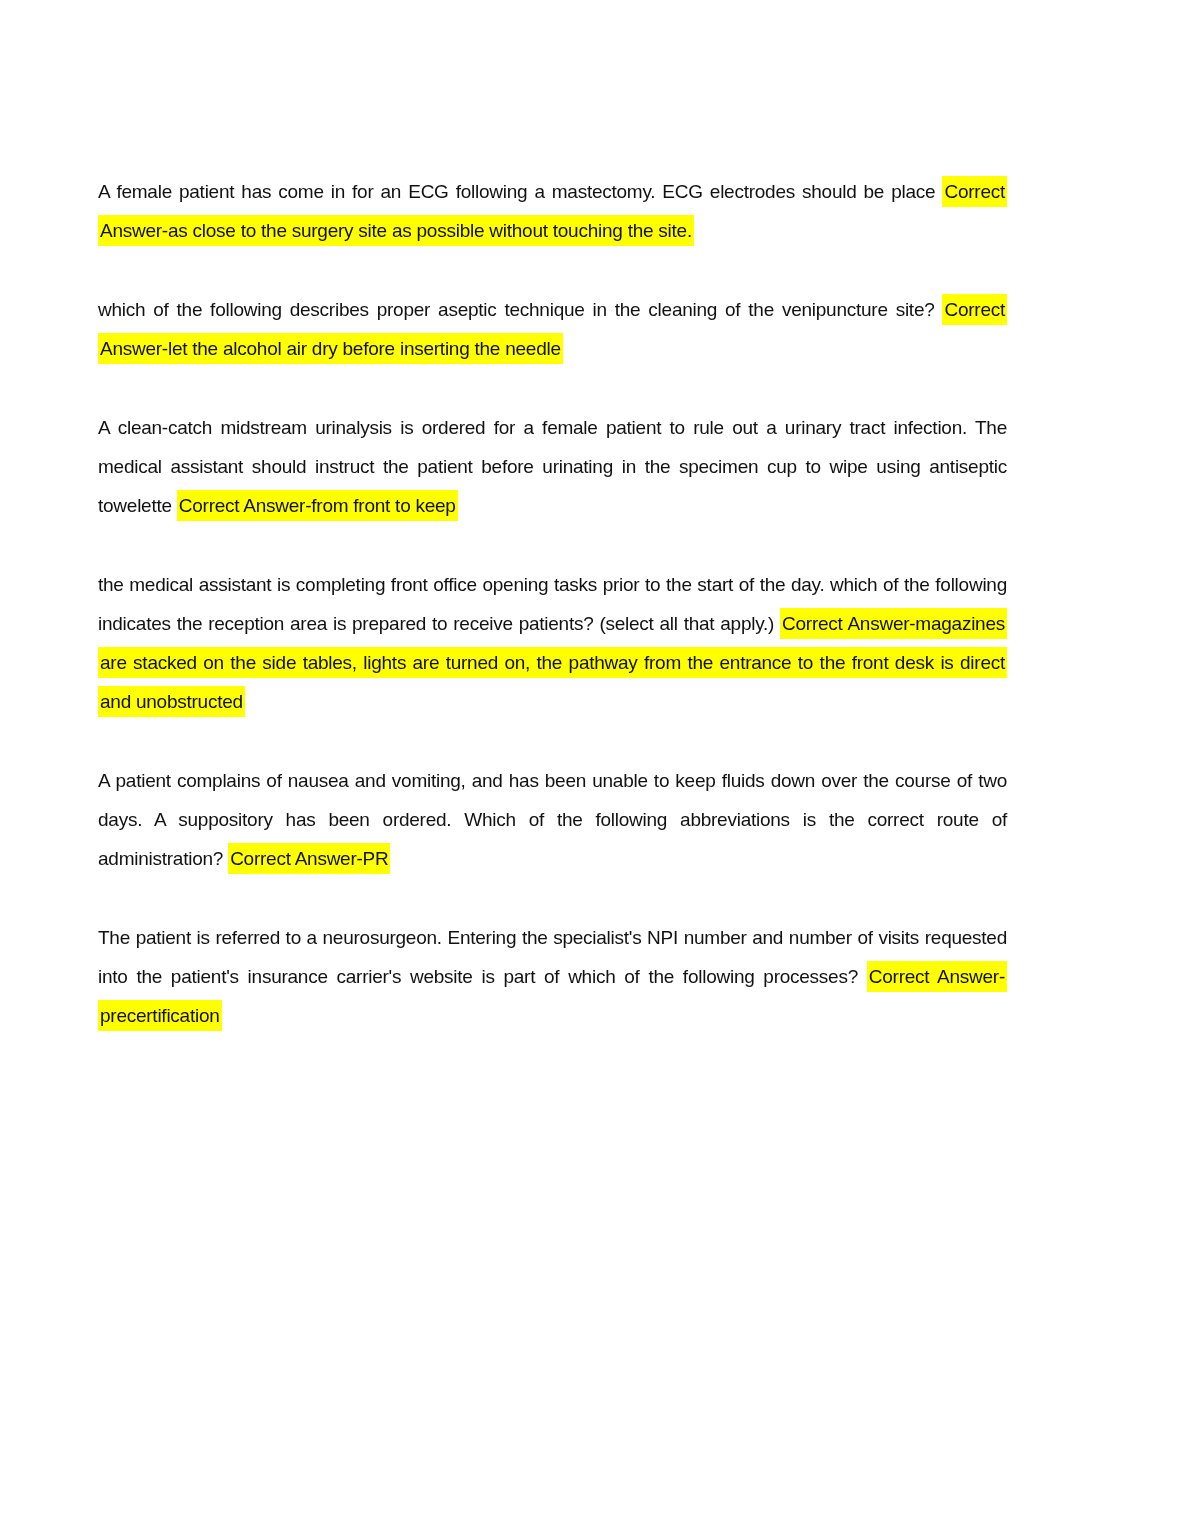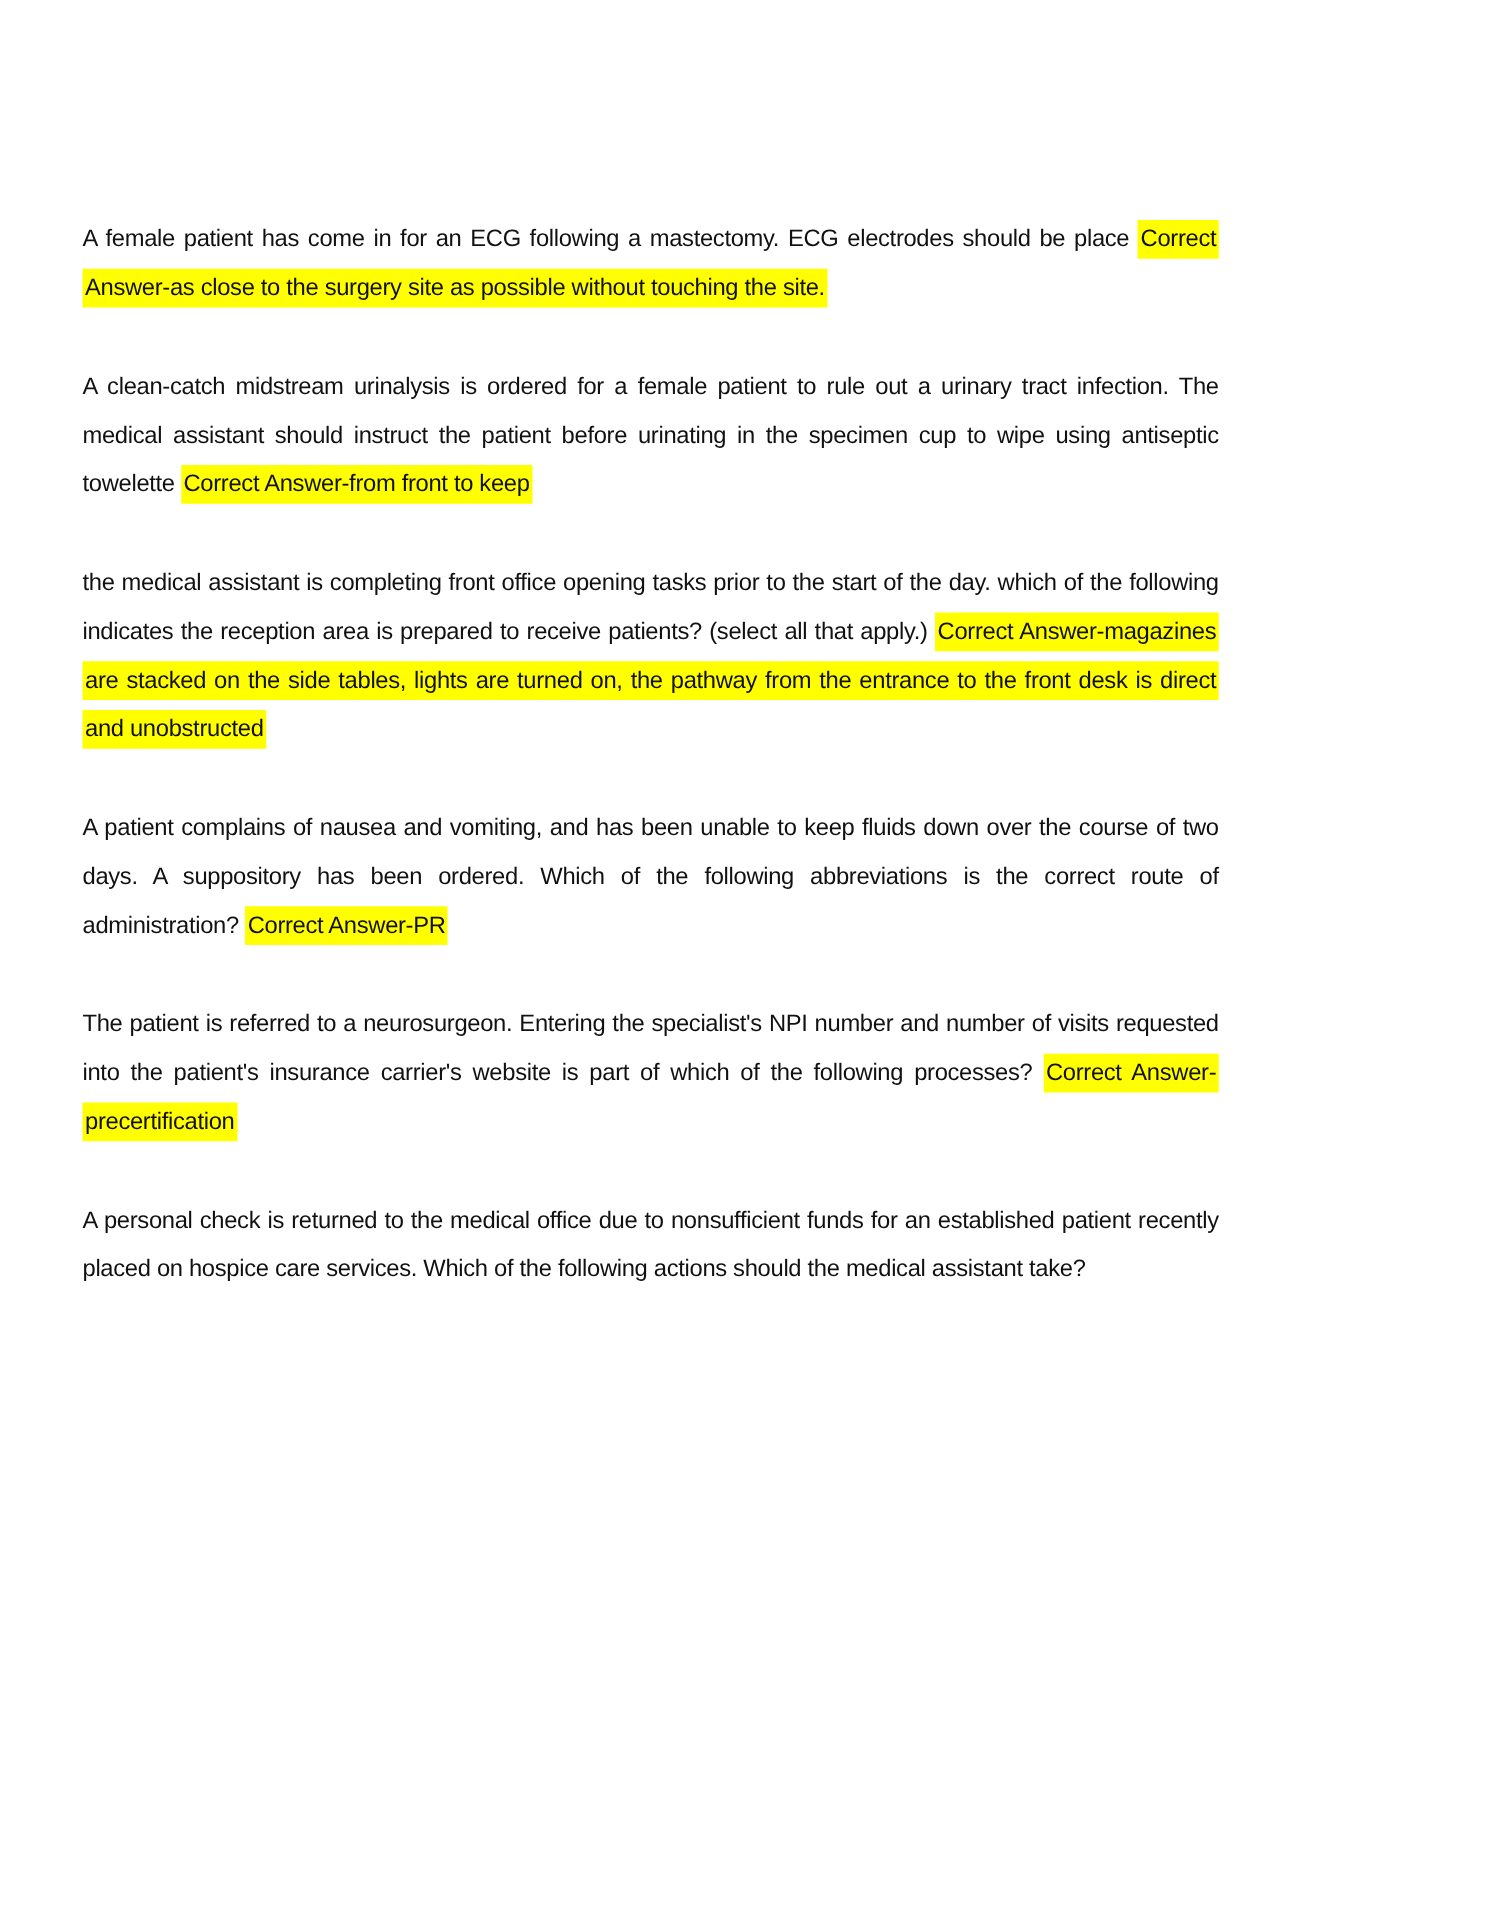--- a/index.html
+++ b/index.html
@@ -10,21 +10,21 @@
   body {
     width: 1190px;
     height: 1540px;
     overflow: hidden;
     font-family: "Liberation Sans", "DejaVu Sans", sans-serif;
   }
   .page {
     box-sizing: border-box;
     width: 1190px;
     height: 1540px;
-    padding: 172px 140px 0 66px;
+    padding: 172px 140px 0 98px;
     background: var(--page-bg, #ffffff);
   }
   .doc {
     width: 909px;
   }
   p.para {
     margin: 0 0 40px 0;
     font-size: 19px;
     letter-spacing: -0.25px;
     line-height: 39px;
@@ -43,19 +43,19 @@
     box-decoration-break: clone;
     -webkit-box-decoration-break: clone;
   }
 </style>
 </head>
 <body>
 
 <main class="page">
   <section class="doc" id="doc-root">
       <p class="para"><span class="txt">A female patient has come in for an ECG following a mastectomy. ECG electrodes should be place </span><span class="hl">Correct Answer-as close to the surgery site as possible without touching the site.</span></p>
+      <p class="para"><span class="txt">which of the following describes proper aseptic technique in the cleaning of the venipuncture site? </span><span class="hl">Correct Answer-let the alcohol air dry before inserting the needle</span></p>
       <p class="para"><span class="txt">A clean-catch midstream urinalysis is ordered for a female patient to rule out a urinary tract infection. The medical assistant should instruct the patient before urinating in the specimen cup to wipe using antiseptic towelette </span><span class="hl">Correct Answer-from front to keep</span></p>
       <p class="para"><span class="txt">the medical assistant is completing front office opening tasks prior to the start of the day. which of the following indicates the reception area is prepared to receive patients? (select all that apply.) </span><span class="hl">Correct Answer-magazines are stacked on the side tables, lights are turned on, the pathway from the entrance to the front desk is direct and unobstructed</span></p>
       <p class="para"><span class="txt">A patient complains of nausea and vomiting, and has been unable to keep fluids down over the course of two days. A suppository has been ordered. Which of the following abbreviations is the correct route of administration? </span><span class="hl">Correct Answer-PR</span></p>
       <p class="para"><span class="txt">The patient is referred to a neurosurgeon. Entering the specialist's NPI number and number of visits requested into the patient's insurance carrier's website is part of which of the following processes? </span><span class="hl">Correct Answer-precertification</span></p>
-      <p class="para"><span class="txt">A personal check is returned to the medical office due to nonsufficient funds for an established patient recently placed on hospice care services. Which of the following actions should the medical assistant take?</span></p>
     </section>
 </main>
 
 </body></html>

